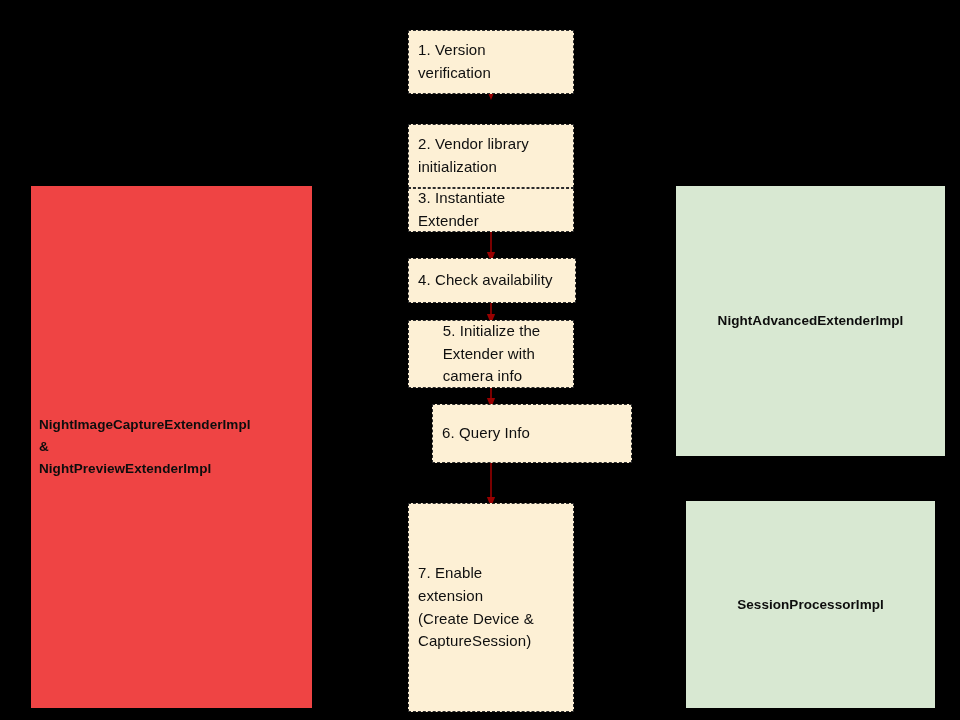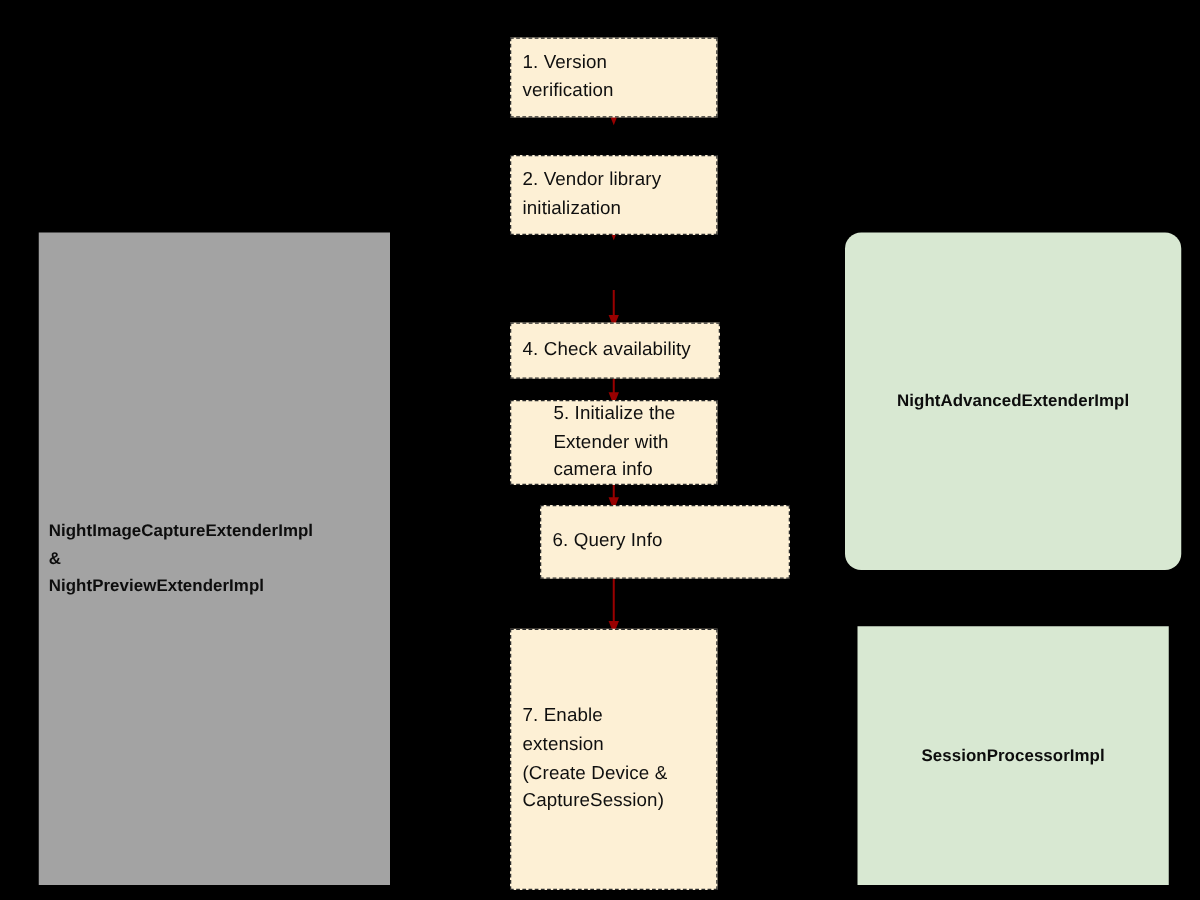--- a/index.html
+++ b/index.html
@@ -58,21 +58,21 @@
   }
   .panel .node-label {
     color: #0d0d0d;
     font-size: 13.5px;
     font-weight: bold;
     line-height: 1.62;
     white-space: pre-line;
     letter-spacing: 0.05px;
   }
   .panel-blue {
-    background: #a3a3a3;
+    background: #ef4444;
     justify-content: center;
     align-items: flex-start;
     padding: 0 0 0 8px;
   }
   .panel-blue .node-label {
     text-align: left;
   }
   .panel-green {
     background: #d8e8d2;
     justify-content: center;
@@ -113,38 +113,42 @@
         <line x1="491" y1="463" x2="491" y2="502" stroke="#990000" stroke-width="1.6" marker-end="url(#arrowhead)"></line>
       </g>
   </svg>
 
   <div class="node panel panel-blue" style="left:31px; top:186px; width:281px; height:522px;">
     <span class="node-label">NightImageCaptureExtenderImpl
 &amp;
 NightPreviewExtenderImpl</span>
   </div>
 
-  <div class="node panel panel-green" style="left:676px; top:186px; width:269px; height:270px;border-radius:13px;">
+  <div class="node panel panel-green" style="left:676px; top:186px; width:269px; height:270px;">
     <span class="node-label">NightAdvancedExtenderImpl</span>
   </div>
 
   <div class="node panel panel-green" style="left:686px; top:501px; width:249px; height:207px;">
     <span class="node-label">SessionProcessorImpl</span>
   </div>
 
   <div class="node step-box" style="left:408px; top:8px; width:166px; height:64px;margin-top:22px;">
     <span class="node-label">1. Version
 verification</span>
   </div>
 
   <div class="node step-box" style="left:408px; top:96px; width:166px; height:64px;margin-top:28px;">
     <span class="node-label">2. Vendor library
 initialization</span>
   </div>
 
+  <div class="node step-box" style="left:408px; top:188px; width:166px; height:44px;">
+    <span class="node-label">3. Instantiate
+Extender</span>
+  </div>
 
   <div class="node step-box" style="left:408px; top:258px; width:168px; height:45px;">
     <span class="node-label">4. Check availability</span>
   </div>
 
   <div class="node step-box" style="left:408px; top:320px; width:166px; height:68px;align-items:center;">
     <span class="node-label">5. Initialize the
 Extender with
 camera info</span>
   </div>

